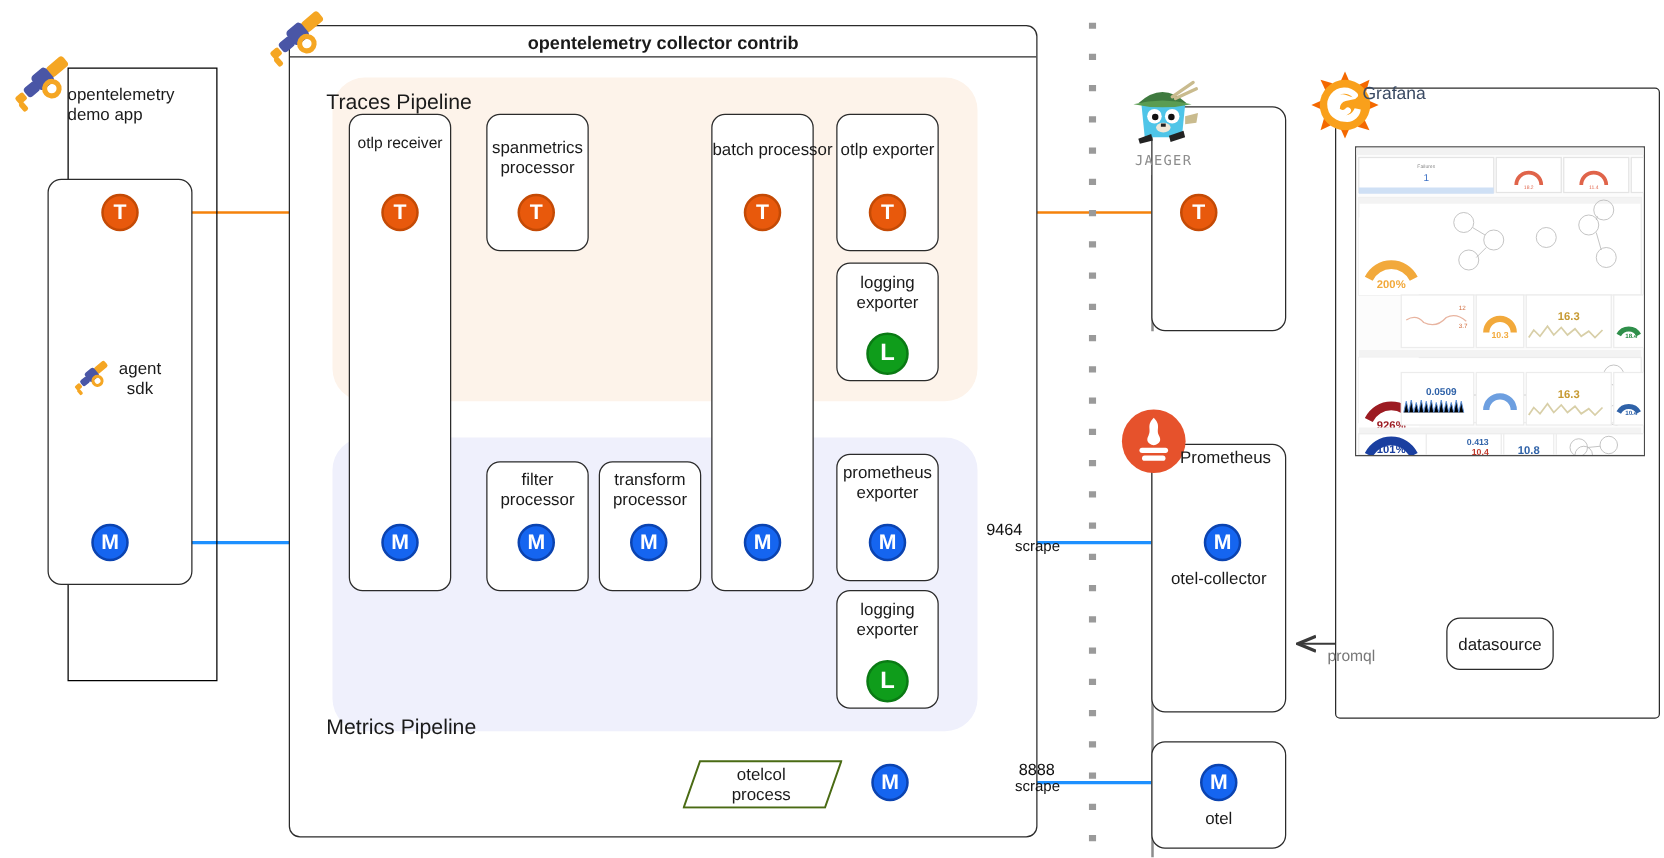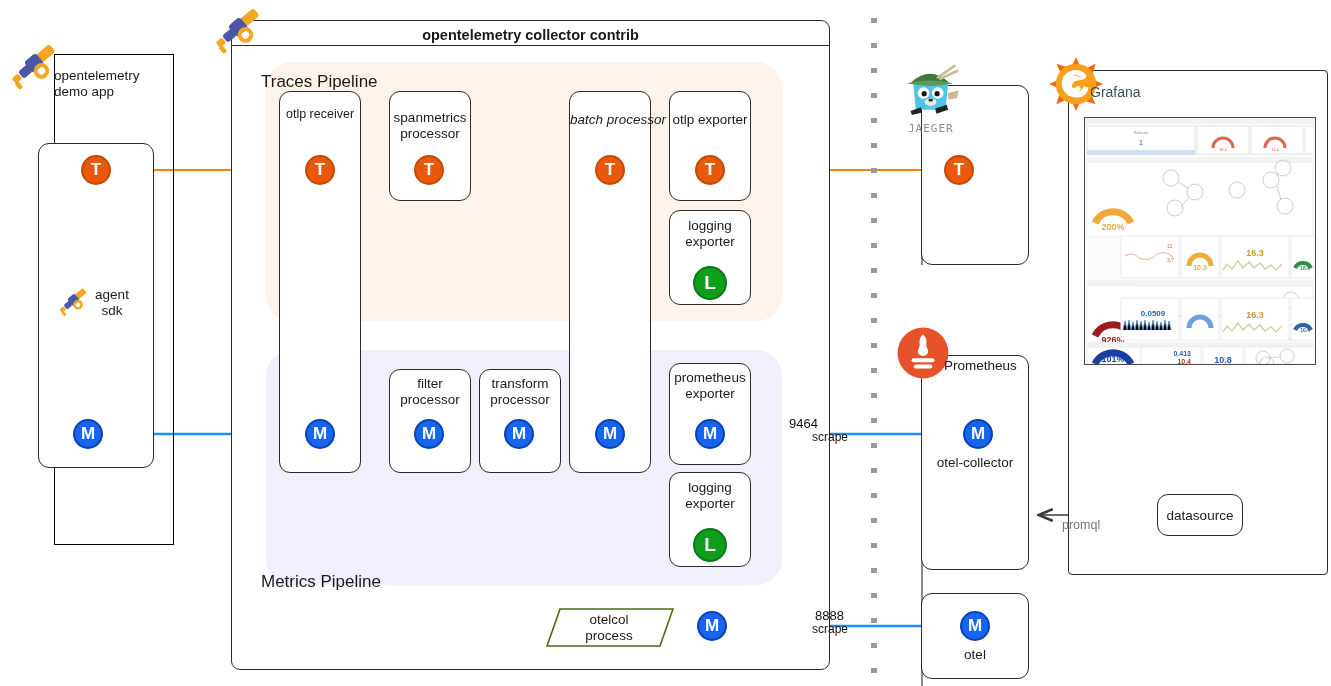--- a/index.html
+++ b/index.html
@@ -136,21 +136,21 @@
 
 <div class="pipe-bg" style="left:266px;top:350px;width:516px;height:235px;background:#eff0fc;"></div>
 <div class="pipe-title" style="left:261px;top:572px;">Metrics Pipeline</div>
 
 <div class="rbox" style="left:279px;top:91px;width:82px;height:382px;"></div>
 <div class="lbl small" style="left:276px;top:107px;width:88px;font-size:12.5px;">otlp receiver</div>
 <div class="node t" style="left:305px;top:155px;">T</div>
 <div class="node m" style="left:305px;top:419px;">M</div>
 
 <div class="rbox" style="left:569px;top:91px;width:82px;height:382px;"></div>
-<div class="lbl" style="left:569px;top:112px;width:98px;font-style:italic;">
+<div class="lbl" style="left:569px;top:112px;width:98px;">
   <span>batch processor</span>
 </div>
 <div class="node t" style="left:595px;top:155px;">T</div>
 <div class="node m" style="left:595px;top:419px;">M</div>
 
 <div class="rbox" style="left:389px;top:91px;width:82px;height:110px;"></div>
 <div class="lbl" style="left:387px;top:110px;width:86px;">
   <span>spanmetrics processor</span>
 </div>
 <div class="node t" style="left:414px;top:155px;">T</div>
@@ -271,21 +271,21 @@
         <path d="M85,86 L68,81 L78,71 Z"></path>
       <path d="M50,98 L43,82 L57,82 Z"></path>
         <path d="M15,86 L20,69 L30,79 Z"></path>
       <path d="M2,50 L18,43 L18,57 Z"></path>
         <path d="M15,14 L32,19 L22,29 Z"></path>
     </g>
     <circle cx="50" cy="50" r="36" fill="#f9a01b"></circle>
     <path d="M64,36 A20,20 0 1 0 68,56 A15,15 0 1 1 50,40 A11,11 0 1 0 54,58" fill="none" stroke="#fff" stroke-width="9" stroke-linecap="round"></path>
   </svg>
 </div>
-<div class="grafana-txt" style="left:1090px;top:84px;">Grafana</div>
+<div class="grafana-txt" style="left:1090px;top:66px;">Grafana</div>
 
 <div class="abs" style="left:1084px;top:117px;width:230px;height:246px;border:1px solid #4a4a4a;background:#fafafa;overflow:hidden;">
   <svg width="230" height="246" viewBox="0 0 230 246">
     <rect width="230" height="246" fill="#fcfcfc"></rect>
 
     <rect x="0" y="0" width="230" height="6" fill="#f2f2f2"></rect>
     <rect x="2" y="8" width="108" height="28" fill="#fff" stroke="#e4e4e4"></rect>
     <rect x="2" y="32" width="108" height="5" fill="#cfe0f5"></rect>
     <text x="56" y="16" font-size="4" fill="#888" text-anchor="middle" font-family="sans-serif">Failures</text>
     <text x="56" y="27" font-size="8" fill="#3a6fc4" text-anchor="middle" font-family="sans-serif">1</text>

